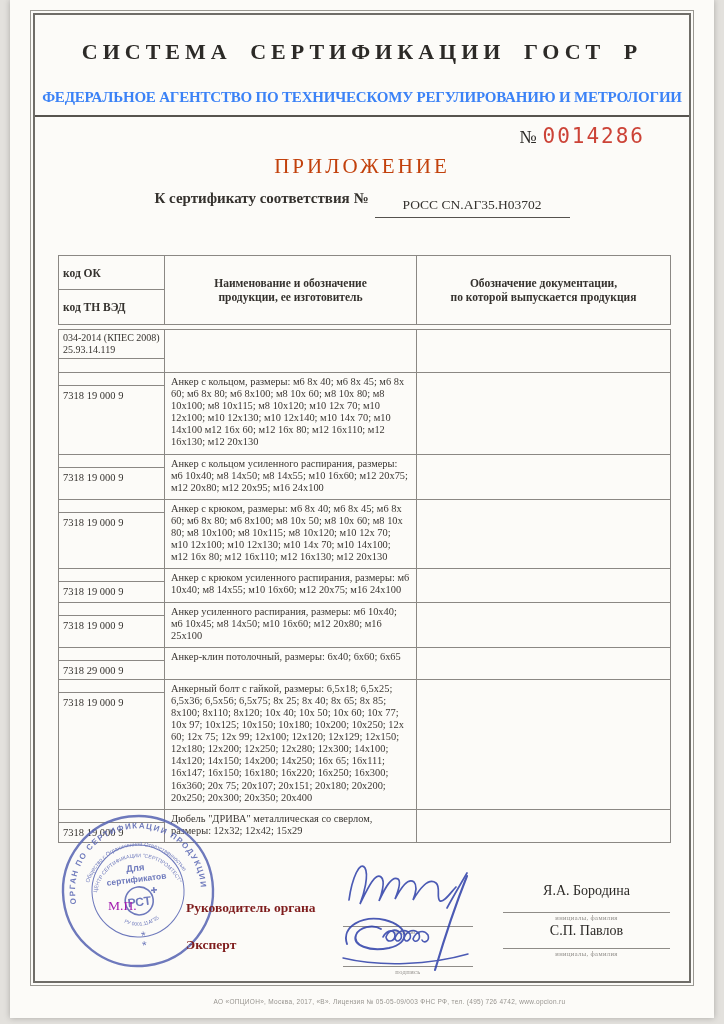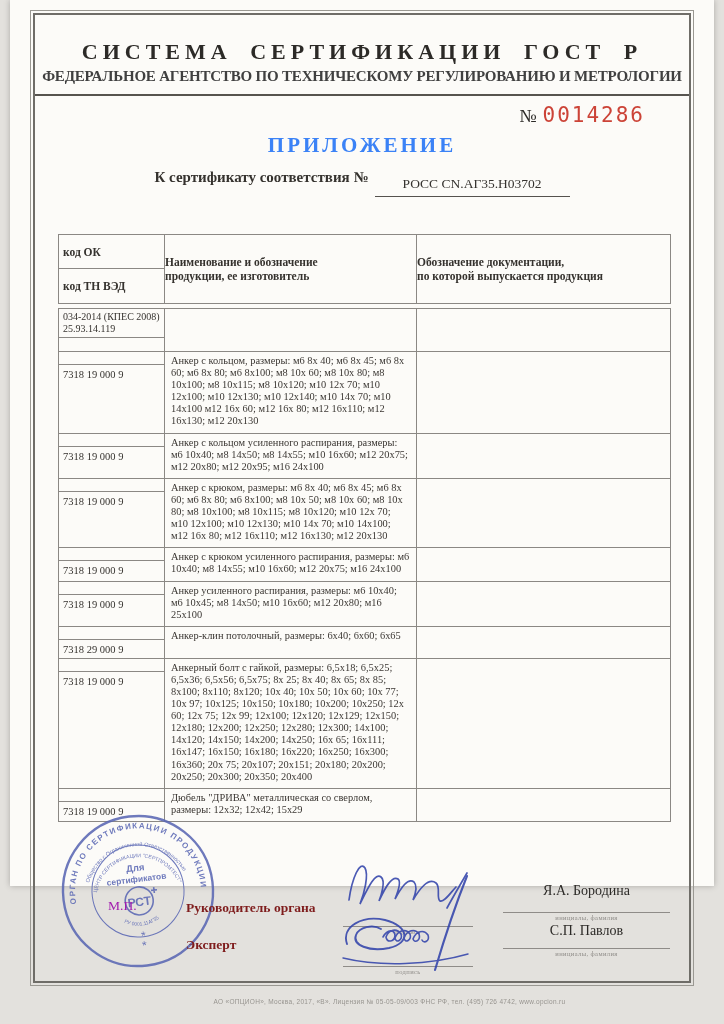--- a/index.html
+++ b/index.html
@@ -5,21 +5,21 @@
   * { margin:0; padding:0; box-sizing:border-box; }
   html,body { width:724px; height:1024px; }
   body {
     background:#e3e1dd;
     font-family:"Liberation Serif","DejaVu Serif",serif;
     color:#35322e;
     position:relative;
     overflow:hidden;
   }
   .paper {
-    position:absolute; left:10px; top:0; width:704px; height:886px;
+    position:absolute; left:10px; top:0; width:704px; height:1018px;
     background:#fcfbf8;
     box-shadow:0 0 6px rgba(0,0,0,.25);
   }
   .frame {
     position:absolute; left:20px; top:10px; width:664px; height:976px;
     border:1px solid #9a9892;
     padding:2px;
   }
   .frame-inner {
     border:2px solid #6f6d68;
@@ -27,39 +27,39 @@
     position:relative;
     overflow:hidden;
   }
   
   .sys-title {
     margin-top:24px; text-align:center;
     font-weight:bold; font-size:22px; letter-spacing:5px; word-spacing:8px;
     color:#2c2a27;
   }
   .agency {
-    margin-top:3px; text-align:center;
+    margin-top:24px; text-align:center;
     font-weight:bold; font-size:15px; letter-spacing:-0.2px;
-    color:#404040;
+    color:#3b82f6;
   }
   .masthead-rule { margin-top:9px; border-bottom:2px solid #57544f; }
   .blank-no {
     margin-top:7px; text-align:right; padding-right:44px;
     white-space:nowrap;
   }
   .no-sign { font-size:18px; color:#2c2a27; margin-right:6px; }
   .no-digits {
     font-family:"DejaVu Sans Mono",monospace;
     font-size:21px; letter-spacing:2px;
     color:var(--accent-red,#cc4337);
   }
   .app-title {
     margin-top:6px; text-align:center;
-    font-weight:bold; font-size:21px; letter-spacing:3px;
-    color:#3b82f6;
+    font-weight:normal; font-size:21px; letter-spacing:3px;
+    color:#c2410c;
   }
   .cert-line { margin-top:10px; text-align:center; }
   .cert-label { font-weight:bold; font-size:15px; }
   .cert-value {
     display:inline-block; width:195px; margin-left:6px;
     border-bottom:1px solid #55524e;
     font-size:13.5px; text-align:center; padding-bottom:4px;
     vertical-align:-6px;
   }
   .subtitle {
@@ -73,21 +73,21 @@
   td { border:1px solid #8b8884; vertical-align:top; }
   col.c1 { width:106px; } col.c2 { width:252px; } col.c3 { width:254px; }
   .hdr-table { margin-bottom:4px;margin-top:37px; }
   .hdr-table td { height:68px; }
   .hdr-c1 div {
     height:34px; line-height:34px; padding-left:4px;
     font-weight:bold; font-size:11.5px;
   }
   .hdr-c1 div:first-child { border-bottom:1px solid #8b8884; }
   .hdr-center {
-    text-align:left; vertical-align:middle;
+    text-align:center; vertical-align:middle;
     font-weight:bold; font-size:11.5px; line-height:14px;
   }
   .ok-underline {
     border-bottom:1px solid #8b8884;
     padding:2px 4px 2px;
     font-size:10px; line-height:12px;
   }
   .ok-filler { height:13px; }
   .lc-strip { height:13px; border-bottom:1px solid #8b8884; }
   .lc-code { padding:4px 4px 3px; font-size:10.5px; }

